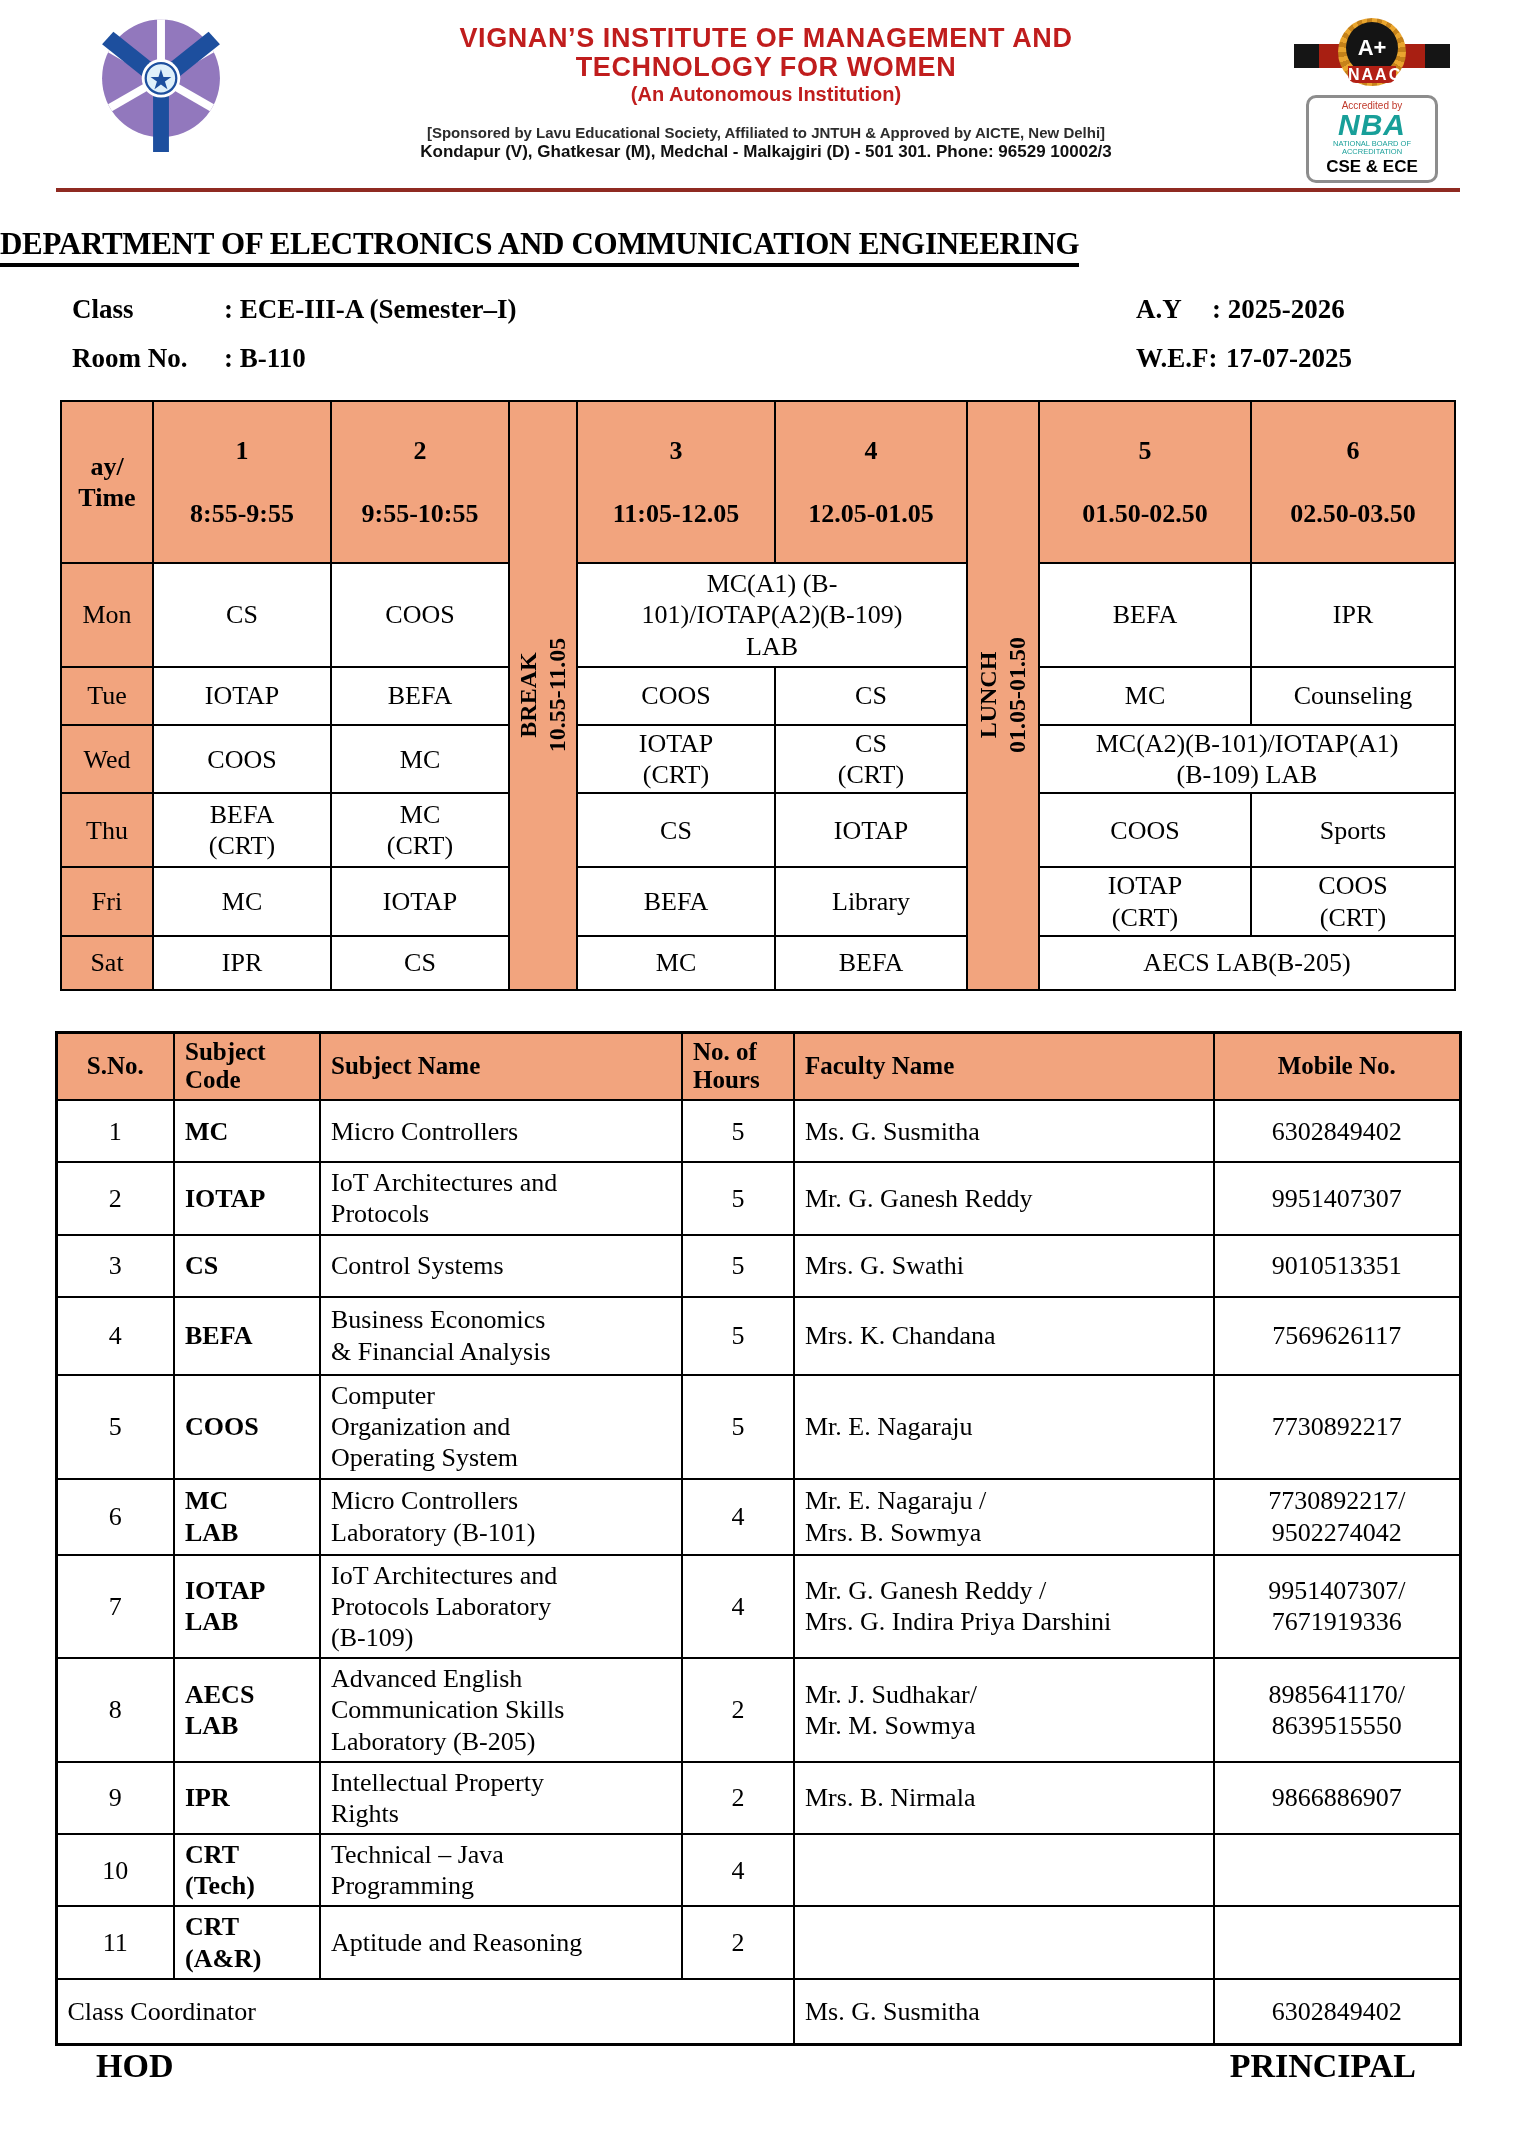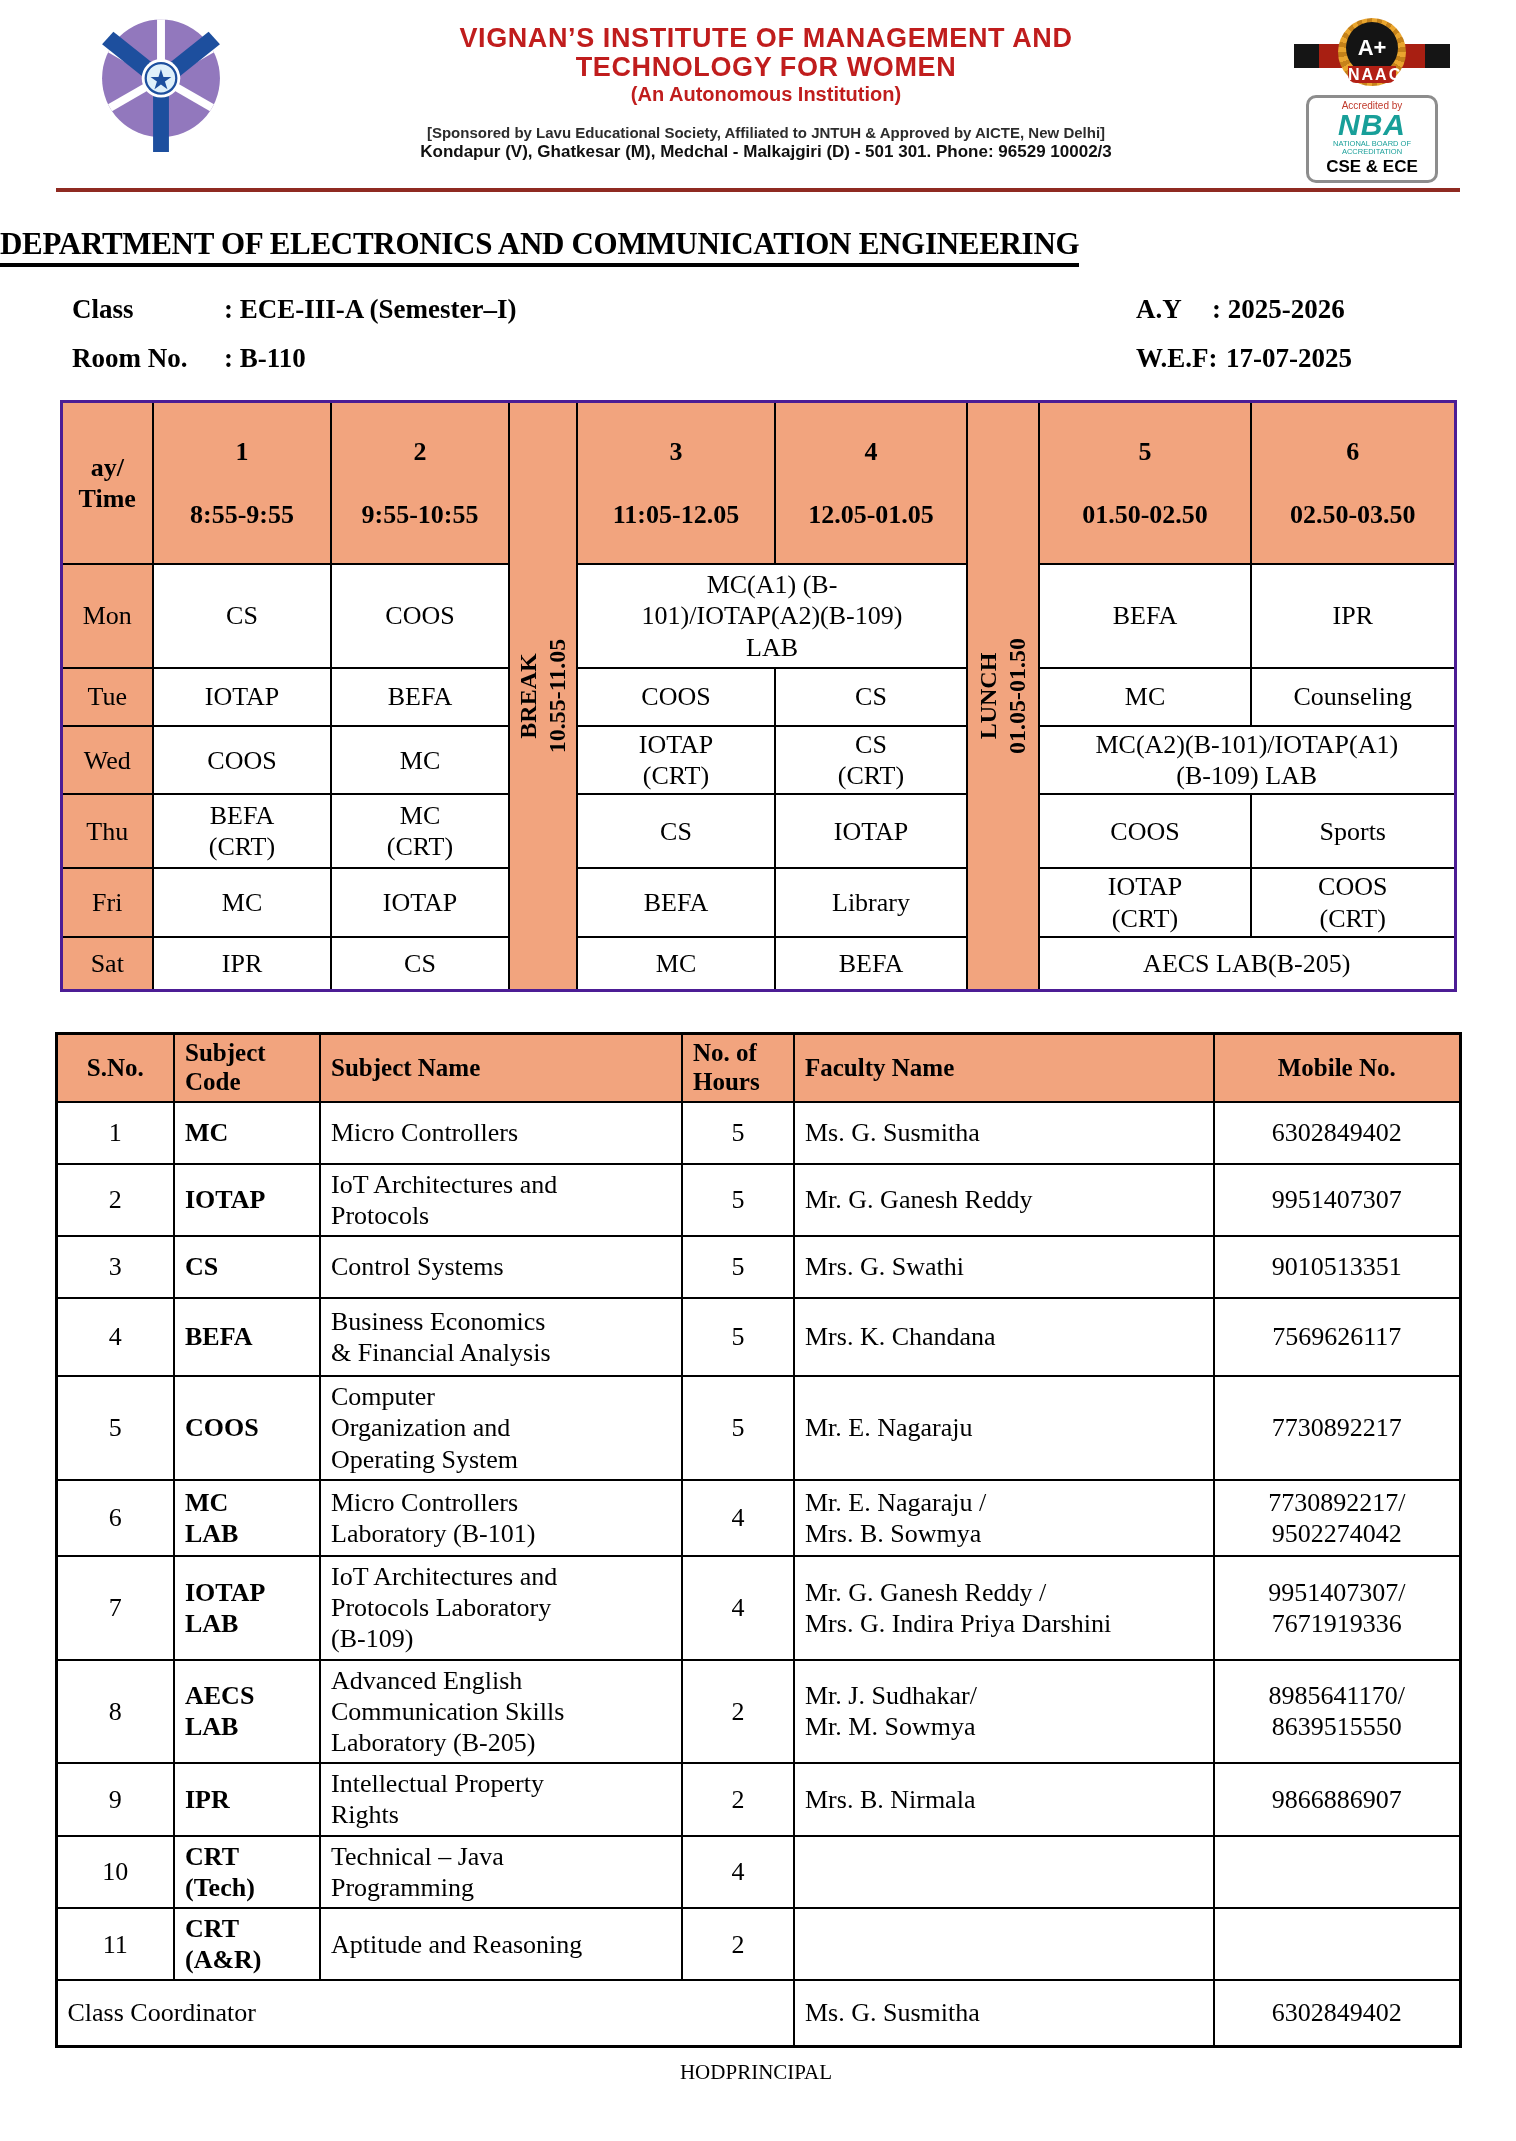--- a/index.html
+++ b/index.html
@@ -47,21 +47,21 @@
   .dept span{font-size:31px;font-weight:bold;letter-spacing:-.3px;border-bottom:4px solid #000;padding-bottom:2px;}
   .cinfo{margin:32px 80px 0 72px;font-weight:bold;font-size:27px;}
   .cirow{display:flex;justify-content:space-between;margin-bottom:18px;}
   .cirow .left{display:flex;}
   .cirow .lbl{width:152px;}
   .cirow .right{width:300px;display:flex;}
   .cirow .rlbl{width:76px;}
 
   
   table{border-collapse:collapse;table-layout:fixed;}
-  .tt{margin:26px auto 0;width:1228px;border:3px solid #4c1d95;}
+  .tt{margin:26px auto 0;width:1228px;border:1px solid #4c1d95;}
   .tt td{border:2.5px solid #000;text-align:center;vertical-align:middle;font-size:26px;
          white-space:pre-line;padding:2px 4px;line-height:1.2;}
   .fill{background:var(--cell-fill);}
   .corner{vertical-align:bottom;text-align:left;font-weight:bold;font-size:24px;line-height:1.1;padding:4px 2px 8px 6px;}
   .ph{font-weight:bold;line-height:1.3;}
   .day{font-size:25px;}
   .vcell{position:relative;padding:0;}
   .vtext{position:absolute;top:50%;left:50%;transform:translate(-50%,-50%) rotate(-90deg);
          font-weight:bold;font-size:24px;line-height:1.2;white-space:nowrap;text-align:center;}
   .tr-head{height:116px;}.tr-mon{height:104px;}.tr-tue{height:58px;}.tr-wed{height:68px;}
@@ -71,22 +71,22 @@
   .subs{margin:40px auto 0;width:1404px;border:3px solid #000;}
   .subs td{border:2.5px solid #000;font-size:26px;padding:4px 10px;vertical-align:middle;
            white-space:pre-line;line-height:1.2;}
   .subs .hd td{font-weight:bold;background:var(--cell-fill);font-size:25px;line-height:1.15;}
   .c{text-align:center;}
   .l{text-align:left;}
   .code{font-weight:bold;text-align:left;padding-left:14px;}
   .coord{font-size:25px;padding-right:16px;}
 
   
-  .foot{position:absolute;left:0;right:0;bottom:56px;display:flex;justify-content:center;
-        padding:0 100px 0 96px;font-weight:normal;font-size:21px;}
+  .foot{position:absolute;left:0;right:0;bottom:56px;display:flex;justify-content:space-between;
+        padding:0 100px 0 96px;font-weight:bold;font-size:34px;}
 </style>
 </head>
 <body>
 
 <div class="page">
 
   <header class="doc-header">
     <div class="logo-wrap">
       <svg width="150" height="136" viewBox="0 0 120 120">
         <circle cx="60" cy="55" r="52" fill="#9278bd"></circle>

